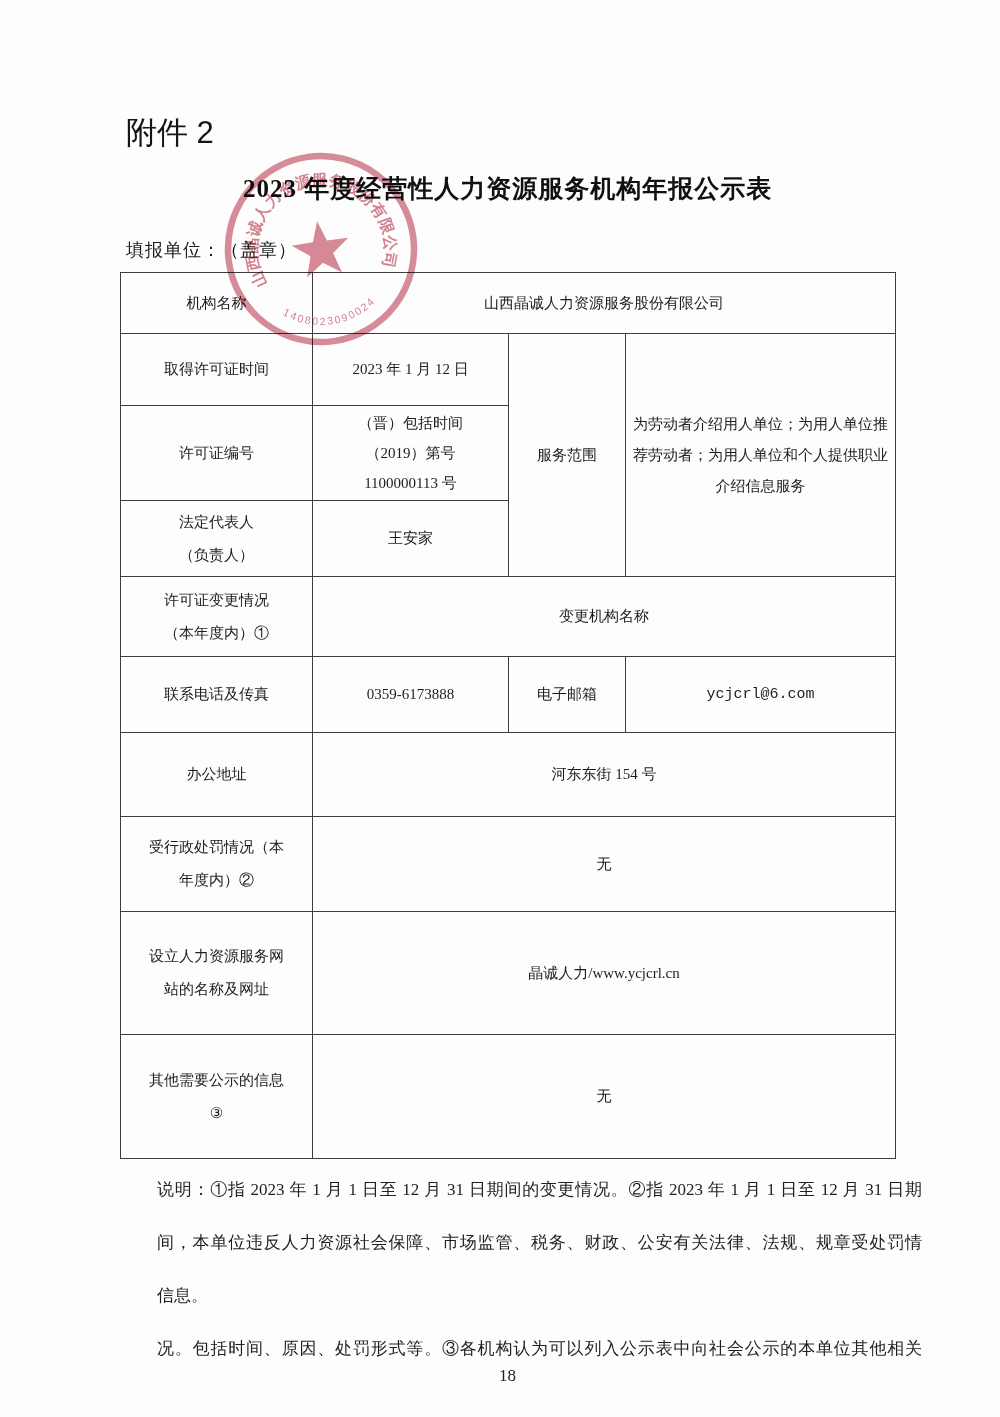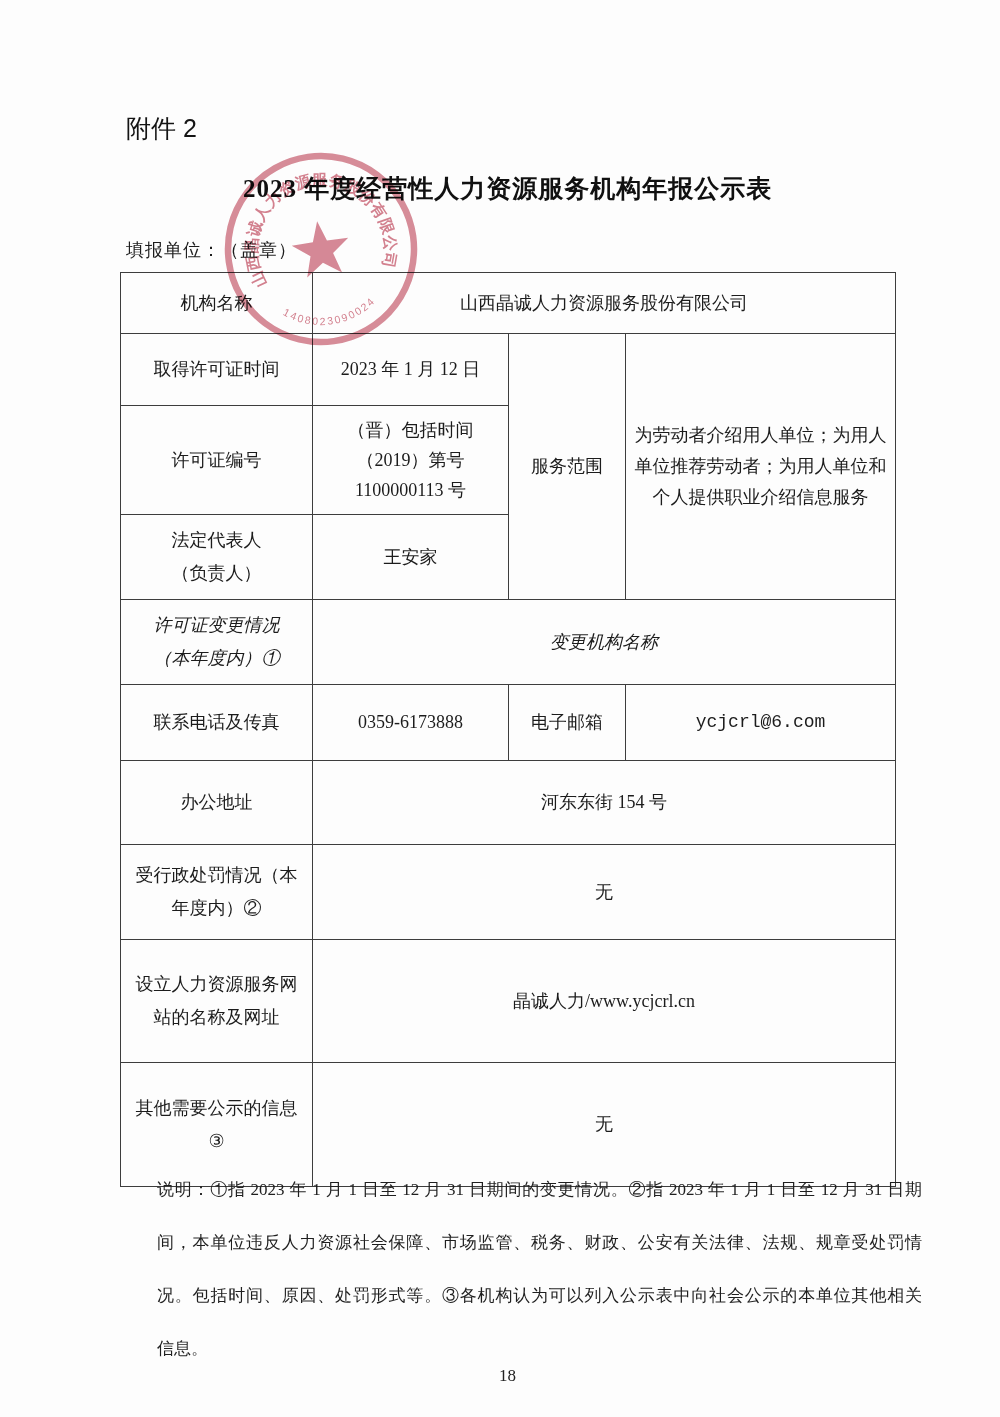--- a/index.html
+++ b/index.html
@@ -24,21 +24,21 @@
     background: #a7a7a7;
     border-radius: 22px;
     display: flex; align-items: center; justify-content: center;
     font-family: "Liberation Sans", "DejaVu Sans", sans-serif;
     font-size: 54px; color: #ffffff; font-weight: 400;
   }
   .attachment {
     position: absolute;
     left: 126px; top: 112px;
     font-family: "Liberation Sans", "DejaVu Sans", sans-serif;
-    font-size: 25px; font-weight: 500; color: #141414;
+    font-size: 31px; font-weight: 500; color: #141414;
   }
   .doc-title {
     position: absolute;
     left: 120px; top: 172px;
     width: 775px;
     text-align: center;
     font-size: 25px; font-weight: bold;
     letter-spacing: 1px;
     color: #101010;
   }
@@ -53,30 +53,30 @@
     position: absolute;
     left: 120px; top: 272px;
     width: 775px;
     border-collapse: collapse;
     table-layout: fixed;
   }
   table.form td {
     border: 1.6px solid #3d3d3d;
     text-align: center;
     vertical-align: middle;
-    font-size: 18px;
+    font-size: 15px;
     color: #1c1c1c;
-    padding: 9px 6px;
+    padding: 2px 6px;
     line-height: 31px;
   }
   .r-a { height: 61px; }
   .r-b { height: 72px; }
   .r-c { height: 89px; }
   .r-d { height: 76px; }
-  .r-e { height: 80px; font-style: italic; }
+  .r-e { height: 80px; }
   .r-f { height: 76px; }
   .r-g { height: 84px; }
   .r-h { height: 95px; }
   .r-i { height: 123px; }
   .r-j { height: 124px; }
   td.scope-cell {
     text-align: justify;
     text-align-last: center;
     padding: 10px 16px;
     line-height: 38px;
@@ -219,19 +219,19 @@
         <div class="lh33">③</div>
       </td>
       <td colspan="3">无</td>
     </tr>
   </tbody>
     </table>
 
   <div class="notes">
     <div class="note-line">说明：①指 2023 年 1 月 1 日至 12 月 31 日期间的变更情况。②指 2023 年 1 月 1 日至 12 月 31 日期</div>
     <div class="note-line">间，本单位违反人力资源社会保障、市场监管、税务、财政、公安有关法律、法规、规章受处罚情</div>
+    <div class="note-line last">信息。</div>
     <div class="note-line">况。包括时间、原因、处罚形式等。③各机构认为可以列入公示表中向社会公示的本单位其他相关</div>
-    <div class="note-line last">信息。</div>
   </div>
 
   <div class="page-num">18</div>
 
 </div>
 
 </body></html>

